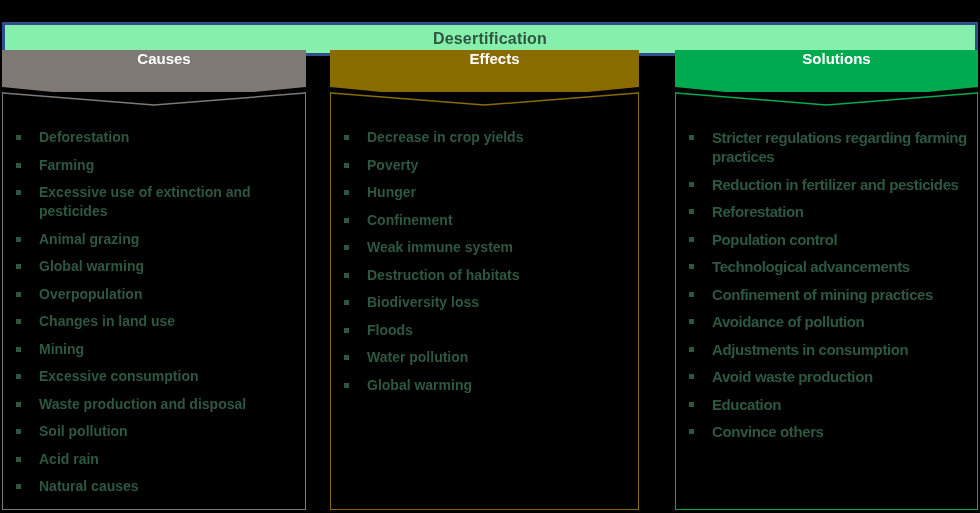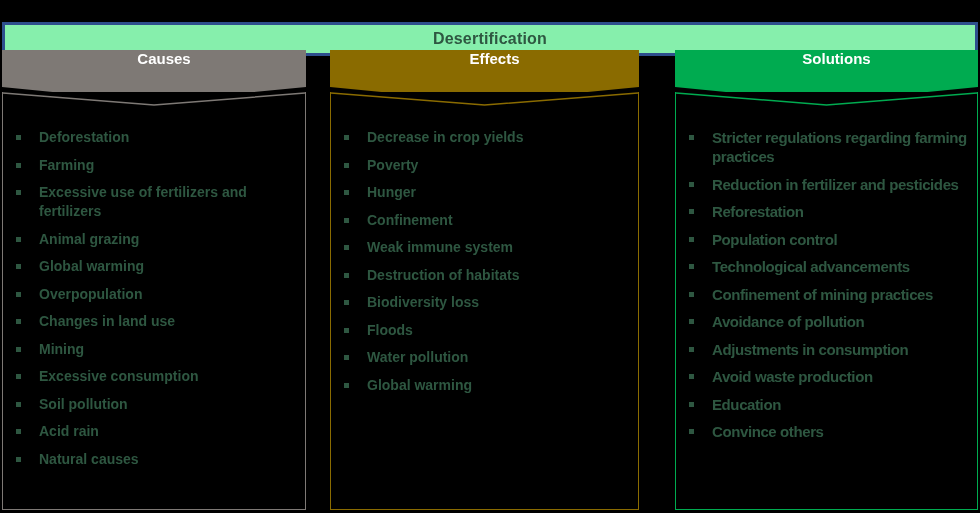--- a/index.html
+++ b/index.html
@@ -62,28 +62,28 @@
     <div class="col-header">
       <span class="col-header-label">Causes</span>
     </div>
     <div class="col-body">
       <svg class="v-edge" viewBox="0 0 100 14" preserveAspectRatio="none">
         <polyline points="0,1 50,13 100,1" fill="none" stroke="currentColor" stroke-width="1.5" vector-effect="non-scaling-stroke"></polyline>
       </svg>
       <ul class="item-list">
           <li class="item"><span class="bullet"></span><span>Deforestation</span></li>
           <li class="item"><span class="bullet"></span><span>Farming</span></li>
-          <li class="item"><span class="bullet"></span><span>Excessive use of fertilizers and fertilizers</span></li>
+          <li class="item"><span class="bullet"></span><span>Excessive use of extinction and pesticides</span></li>
           <li class="item"><span class="bullet"></span><span>Animal grazing</span></li>
           <li class="item"><span class="bullet"></span><span>Global warming</span></li>
           <li class="item"><span class="bullet"></span><span>Overpopulation</span></li>
           <li class="item"><span class="bullet"></span><span>Changes in land use</span></li>
           <li class="item"><span class="bullet"></span><span>Mining</span></li>
           <li class="item"><span class="bullet"></span><span>Excessive consumption</span></li>
-          <li class="item"><span class="bullet"></span></li>
+          <li class="item"><span class="bullet"></span><span>Waste production and disposal</span></li>
           <li class="item"><span class="bullet"></span><span>Soil pollution</span></li>
           <li class="item"><span class="bullet"></span><span>Acid rain</span></li>
           <li class="item"><span class="bullet"></span><span>Natural causes</span></li>
         </ul>
     </div>
   </div>
 
   <div class="column col--1" style="--accent: #8A6B00;">
     <div class="col-header">
       <span class="col-header-label">Effects</span>

